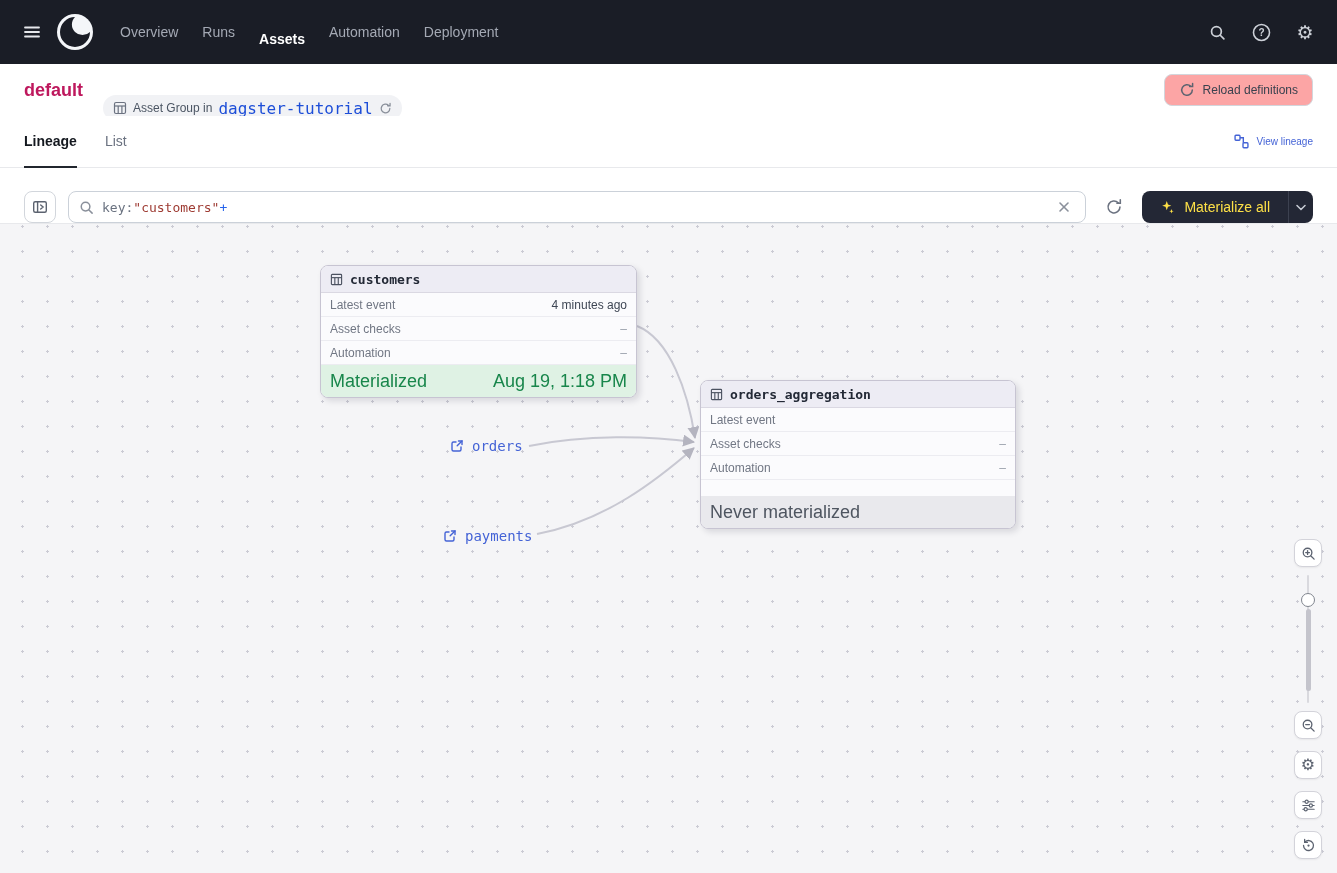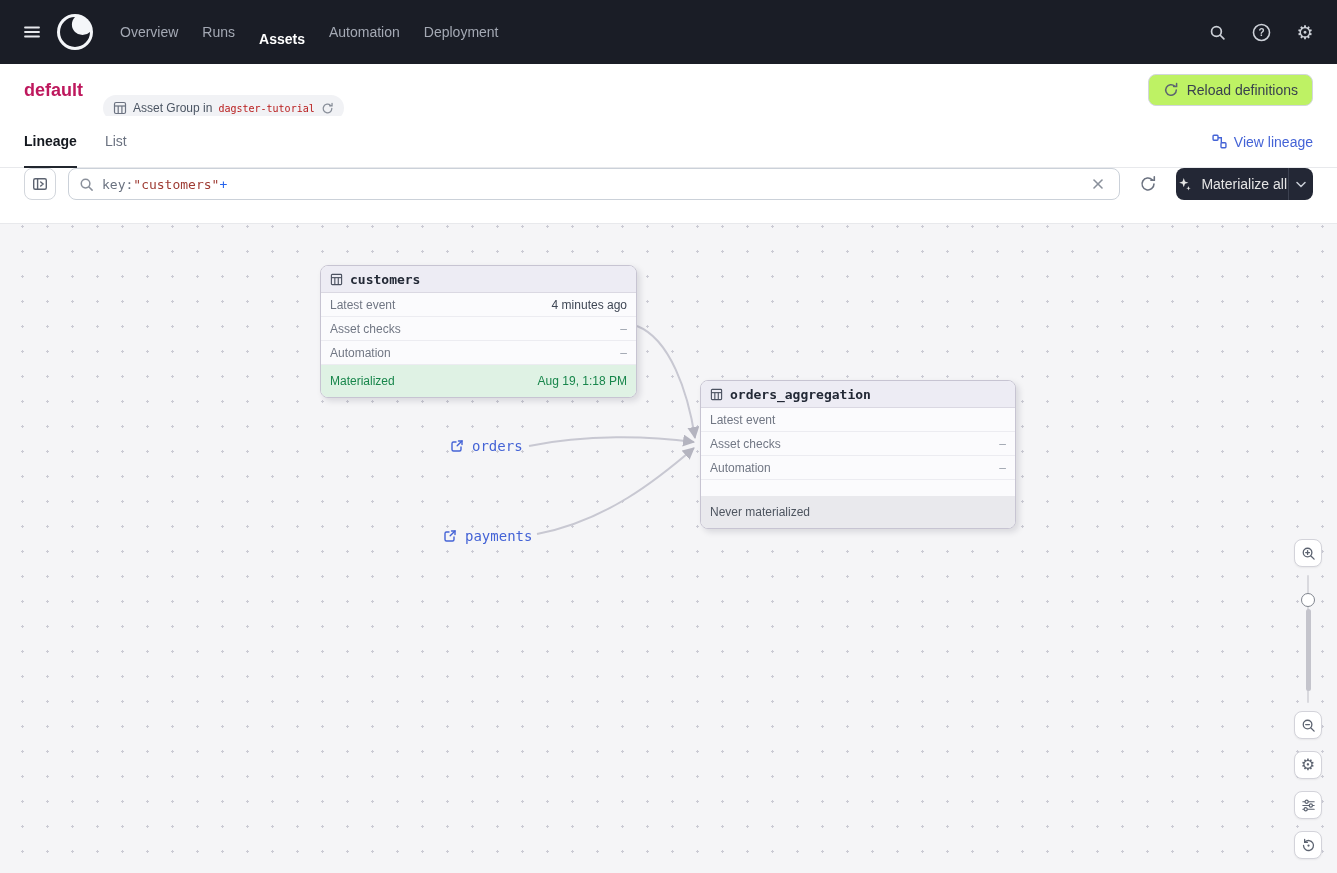--- a/index.html
+++ b/index.html
@@ -14,63 +14,63 @@
   .nav-links { display:flex; gap:24px; align-items:center; }
   .nav-link { font-size:14px; color:#A4A9B4; text-decoration:none; cursor:pointer; }
   .nav-link.active { color:#FFFFFF; font-weight:700;margin-top:13px; }
   .nav-right { margin-left:auto; display:flex; gap:12px; align-items:center; }
   .nav-icon-btn { width:32px; height:32px; border:none; background:transparent; color:#CDD1D8; display:flex; align-items:center; justify-content:center; cursor:pointer; border-radius:8px; }
 
   
   .header-row { height:52px; background:#fff; display:flex; align-items:center; padding:0 24px; gap:20px; }
   .page-title { font-size:18px; font-weight:700; color:#be185d; }
   .group-badge { display:flex; align-items:center; gap:6px; background:#F1F2F5; border-radius:13px; height:26px; padding:0 10px; font-size:12px; color:#4B5563;margin-top:36px; }
-  .badge-link { color:#b91c1c; font-family:"DejaVu Sans Mono", monospace; font-size:10px; text-decoration:none; cursor:pointer; }
+  .badge-link { color:#1d4ed8; font-family:"DejaVu Sans Mono", monospace; font-size:16px; text-decoration:none; cursor:pointer; }
   .badge-refresh { color:#8A909B; display:flex; }
-  .reload-btn { margin-left:auto; display:flex; align-items:center; gap:8px; height:32px; padding:0 14px; border:1px solid #D2D6DC; border-radius:8px; background:#bef264; font-size:14px; color:#39414E; cursor:pointer; }
+  .reload-btn { margin-left:auto; display:flex; align-items:center; gap:8px; height:32px; padding:0 14px; border:1px solid #D2D6DC; border-radius:8px; background:#fca5a5; font-size:12px; color:#39414E; cursor:pointer; }
 
   
   .tabs-row { height:52px; background:#fff; display:flex; align-items:center; padding:0 24px; gap:28px; border-bottom:1px solid #E8E9EC; position:relative; }
   .tab { font-size:14px; color:#6B7280; cursor:pointer; height:52px; display:flex; align-items:center; border-bottom:2px solid transparent; }
   .tab.active { color:#14181F; font-weight:700; border-bottom-color:#21262E; }
-  .view-lineage { margin-left:auto; display:flex; align-items:center; gap:7px; color:#4463D6; font-size:14px; text-decoration:none; cursor:pointer; }
-
-  
-  .toolbar { height:56px; background:#fff; display:flex; align-items:flex-start; padding:0 24px; gap:12px; border-bottom:1px solid #E8E9EC; }
+  .view-lineage { margin-left:auto; display:flex; align-items:center; gap:7px; color:#4463D6; font-size:10px; text-decoration:none; cursor:pointer; }
+
+  
+  .toolbar { height:56px; background:#fff; display:flex; align-items:flex-end; padding:0 24px; gap:12px; border-bottom:1px solid #E8E9EC; }
   .sq-btn { flex:0 0 32px; width:32px; height:32px; border:1px solid #D2D6DC; border-radius:8px; background:#fff; color:#5C6370; display:flex; align-items:center; justify-content:center; cursor:pointer; }
   .search-box { flex:1 1 auto; height:32px; border:1px solid #CBD1D9; border-radius:8px; background:#fff; display:flex; align-items:center; gap:8px; padding:0 10px; }
   .search-box .query { font-family:"DejaVu Sans Mono", monospace; font-size:13px; display:flex; }
   .q-prefix { color:#6A7280; }
   .q-quoted { color:#9E3B33; }
   .q-op { color:#2563EB; }
   .clear-btn { margin-left:auto; width:22px; height:22px; border:none; background:transparent; color:#8A909B; display:flex; align-items:center; justify-content:center; cursor:pointer; }
   .plain-icon-btn { flex:0 0 32px; width:32px; height:32px; border:none; background:transparent; color:#6B7280; display:flex; align-items:center; justify-content:center; cursor:pointer; }
   .materialize-split { display:flex; height:32px; border-radius:8px; overflow:hidden; flex:0 0 auto; }
-  .materialize-main { display:flex; align-items:center; gap:9px; background:#232735; color:#e5e5e5; font-size:14px; padding:0 1px; border:none; cursor:pointer; }
+  .materialize-main { display:flex; align-items:center; gap:9px; background:#232735; color:#fde047; font-size:14px; padding:0 18px; border:none; cursor:pointer; }
   .materialize-caret { width:25px; background:#232735; border:none; border-left:1px solid #3C4150; color:#C9CDD6; display:flex; align-items:center; justify-content:center; cursor:pointer; }
 
   
   .canvas { position:relative; height:649px; background-color:#F5F5F7; overflow:hidden;
             background-image:radial-gradient(circle, #CBCBD4 1px, transparent 1.3px);
             background-size:25px 25px; background-position:10px 15px; }
   .edges { position:absolute; left:0; top:0; pointer-events:none; }
 
   .asset-node { position:absolute; width:317px; border:1px solid #C7C4D2; border-radius:8px; background:#FBFBFD;
                 box-shadow:3px 3px 6px rgba(24,26,46,0.13); cursor:pointer; }
   .node-header { display:flex; align-items:center; gap:7px; height:27px; padding:0 9px; background:#EDECF4;
                  border-bottom:1px solid #DAD8E2; border-radius:7px 7px 0 0;
                  font-family:"DejaVu Sans Mono", monospace; font-size:13px; font-weight:700; color:#232936; }
   .node-header .tbl { color:#4B5160; display:flex; }
   .node-row { display:flex; justify-content:space-between; align-items:center; height:24px; padding:0 9px;
               font-size:12px; border-bottom:1px solid #ECECF1; }
   .row-label { color:#717784; }
   .row-value { color:#3E4654; }
   .row-value.dash { color:#9AA1AC; }
   .node-status { display:flex; justify-content:space-between; align-items:center; height:25px; padding:16px 9px;
-                 font-size:12px; border-radius:0 0 7px 7px; }
+                 font-size:18px; border-radius:0 0 7px 7px; }
   .node-status.materialized { background:#DFF2E4; color:#18864B; }
   .node-status.never { background:#E9E9ED; color:#4E5560;margin-top:16px; }
 
   .ext-asset { position:absolute; display:flex; align-items:center; gap:8px; color:#4463D6;
                font-family:"DejaVu Sans Mono", monospace; font-size:14px; text-decoration:none; cursor:pointer; }
 
   
   .ctrl-btn { position:absolute; right:15px; width:28px; height:28px; background:#fff; border:1px solid #D3D3DA;
               border-radius:8px; color:#5C6370; display:flex; align-items:center; justify-content:center;
               cursor:pointer; box-shadow:0 1px 2px rgba(0,0,0,0.06); }

